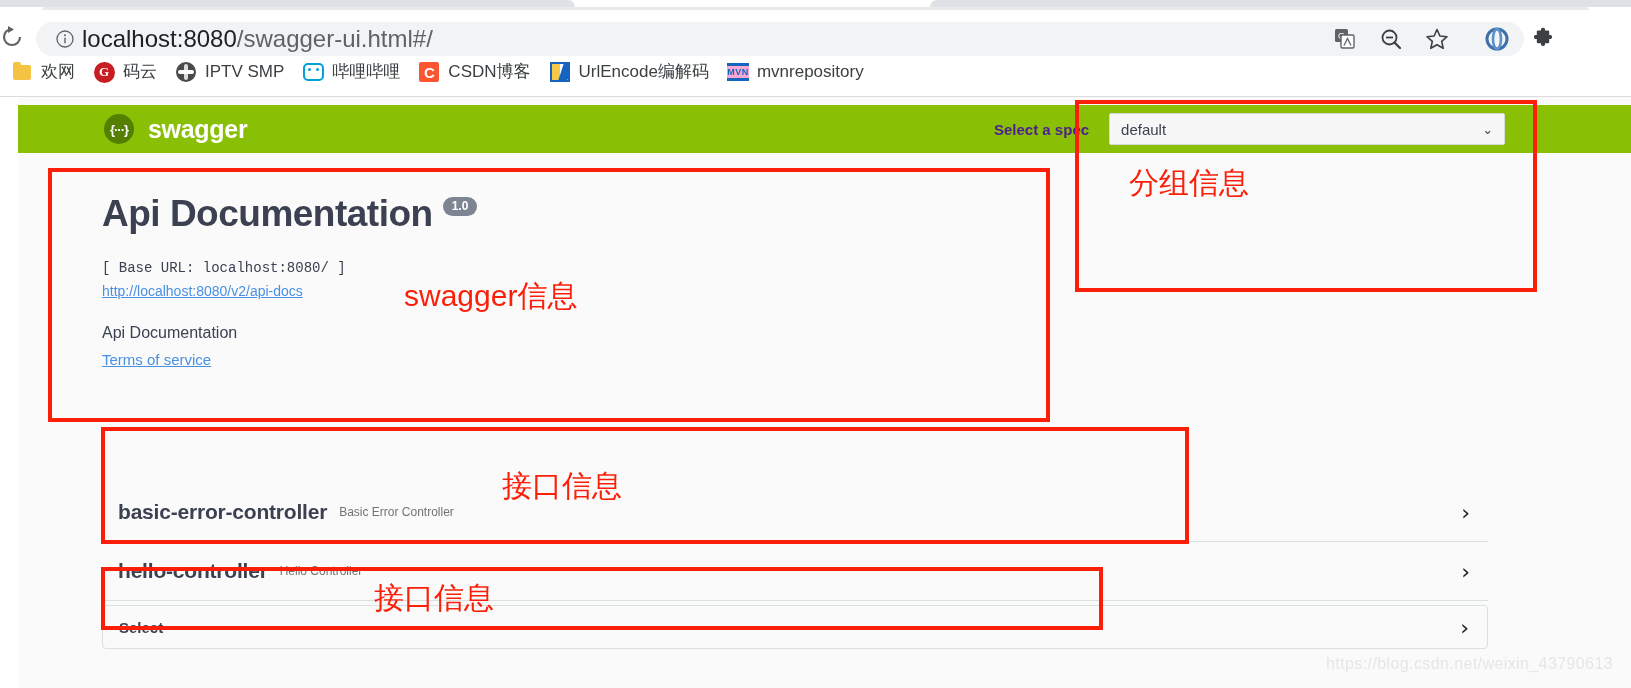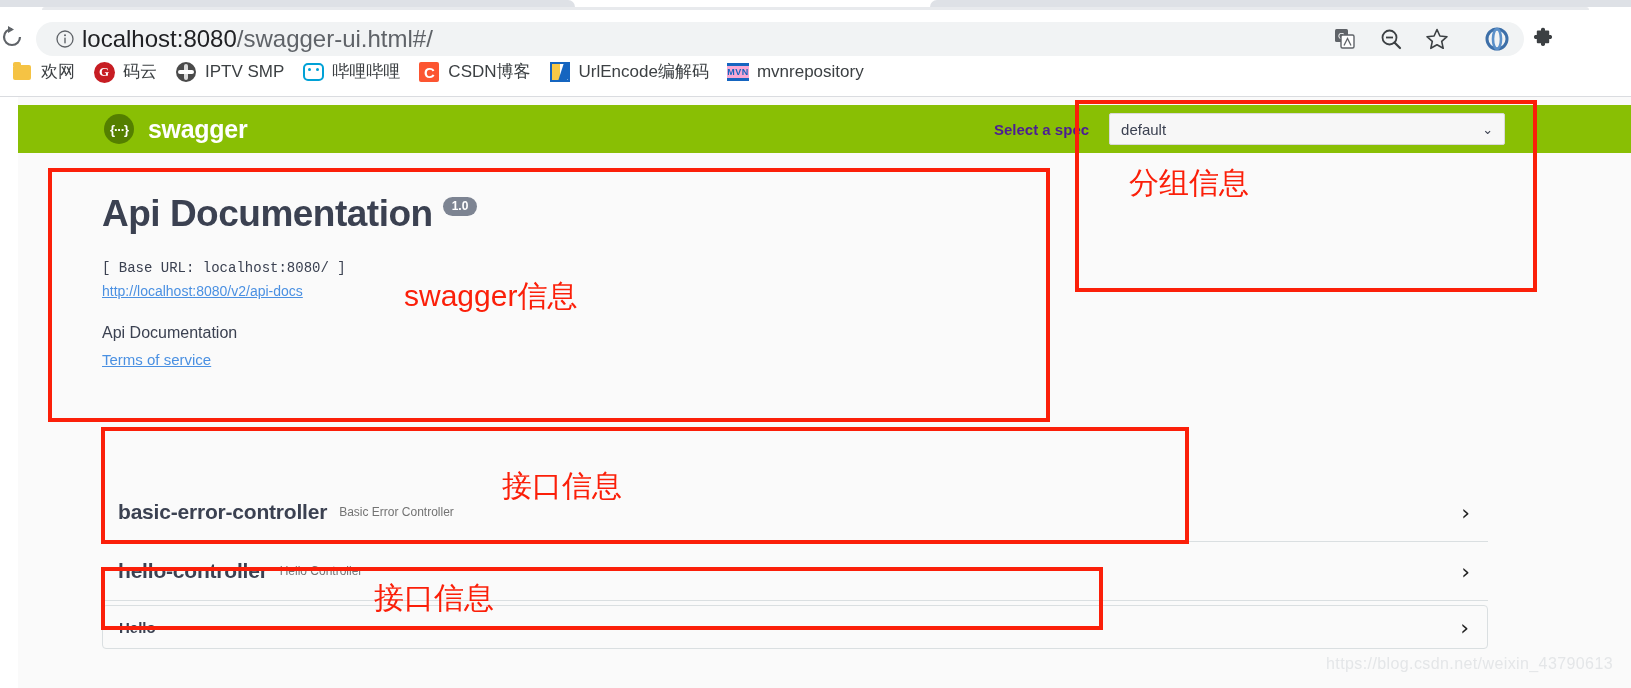--- a/index.html
+++ b/index.html
@@ -434,21 +434,21 @@
           <span class="tag-left">
             <span class="tag-name">hello-controller</span>
             <span class="tag-desc">Hello Controller</span>
           </span>
           <span class="chev-right">›</span>
         </div>
       </div>
 
       <div class="models-area">
         <div class="models-box">
-          <span class="models-title">Hello</span>
+          <span class="models-title">Select</span>
           <span class="chev-right">›</span>
         </div>
       </div>
 
       <div class="watermark">https://blog.csdn.net/weixin_43790613</div>
     </div>
   </div>
 
   <div class="anno-box" style="left:48px; top:168px; width:1002px; height:254px;"></div>
   <div class="anno-text" style="left:404px; top:276px;">swagger信息</div>

